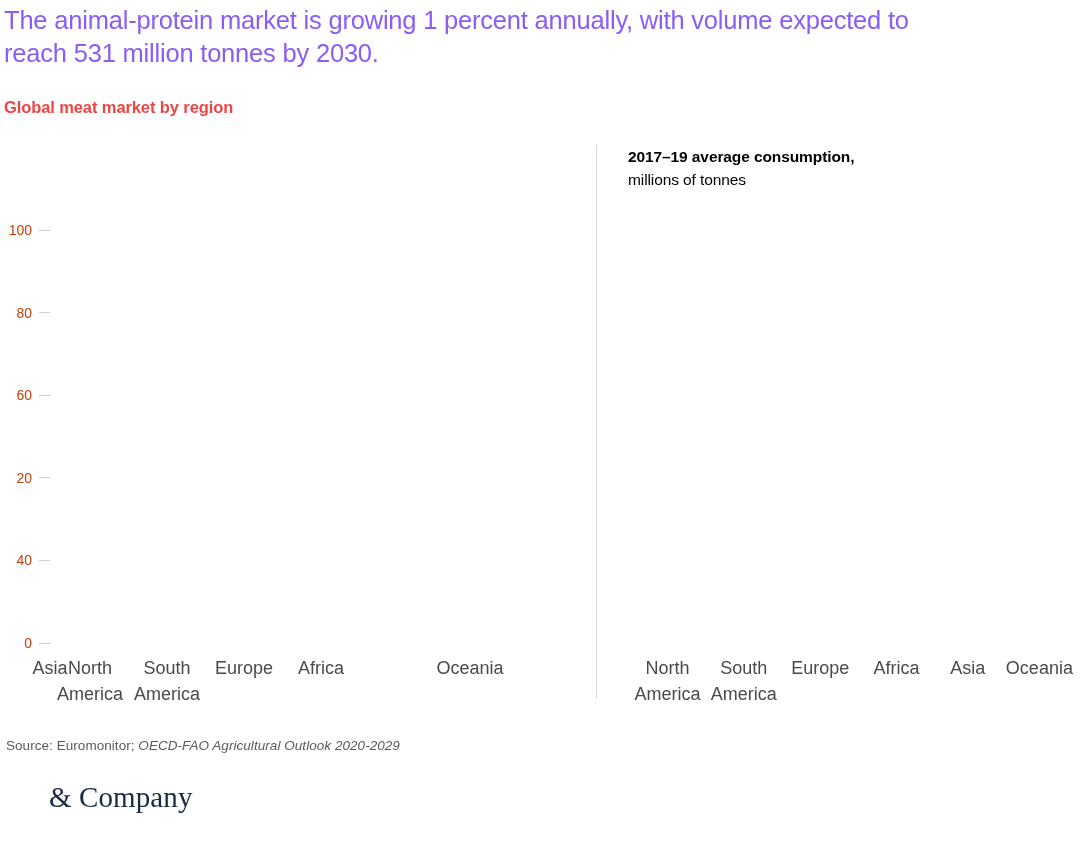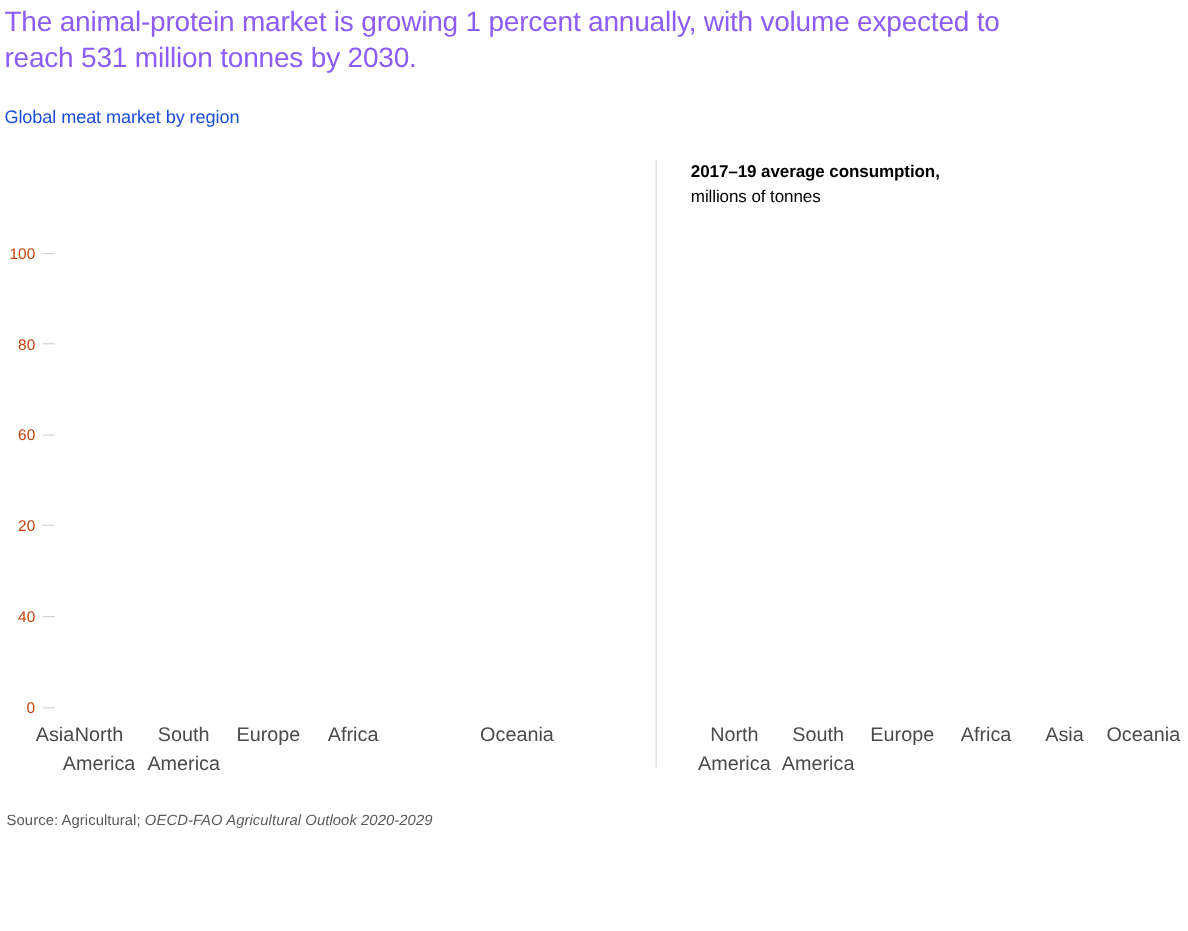--- a/index.html
+++ b/index.html
@@ -28,23 +28,23 @@
     line-height: 1.30;
     letter-spacing: -0.2px;
     color: #8b5cf6;
   }
 
   .deck {
     position: absolute;
     left: 4px;
     top: 98px;
     font-size: 16.5px;
-    font-weight: normal;
+    font-weight: bold;
     letter-spacing: -0.1px;
-    color: #1d4ed8;
+    color: #ef4444;
   }
 
   
   .charts {
     position: absolute;
     left: 0;
     top: 140px;
     width: 1080px;
     height: 570px;
   }
@@ -223,16 +223,17 @@
       <div class="xcat" style="left:26.3%">South
 America</div>
       <div class="xcat" style="left:43.7%">Europe</div>
       <div class="xcat" style="left:61%">Africa</div>
       <div class="xcat" style="left:77.2%">Asia</div>
       <div class="xcat" style="left:93.5%">Oceania</div>
     </div>
   </div>
 </div>
 
-<div class="source"><span>Source: Agricultural; </span><i>OECD-FAO Agricultural Outlook 2020-2029</i></div>
+<div class="source"><span>Source: Euromonitor; </span><i>OECD-FAO Agricultural Outlook 2020-2029</i></div>
 
 <div class="logo">
+  <div class="line2">&amp; Company</div>
 </div>
 
 </body></html>

